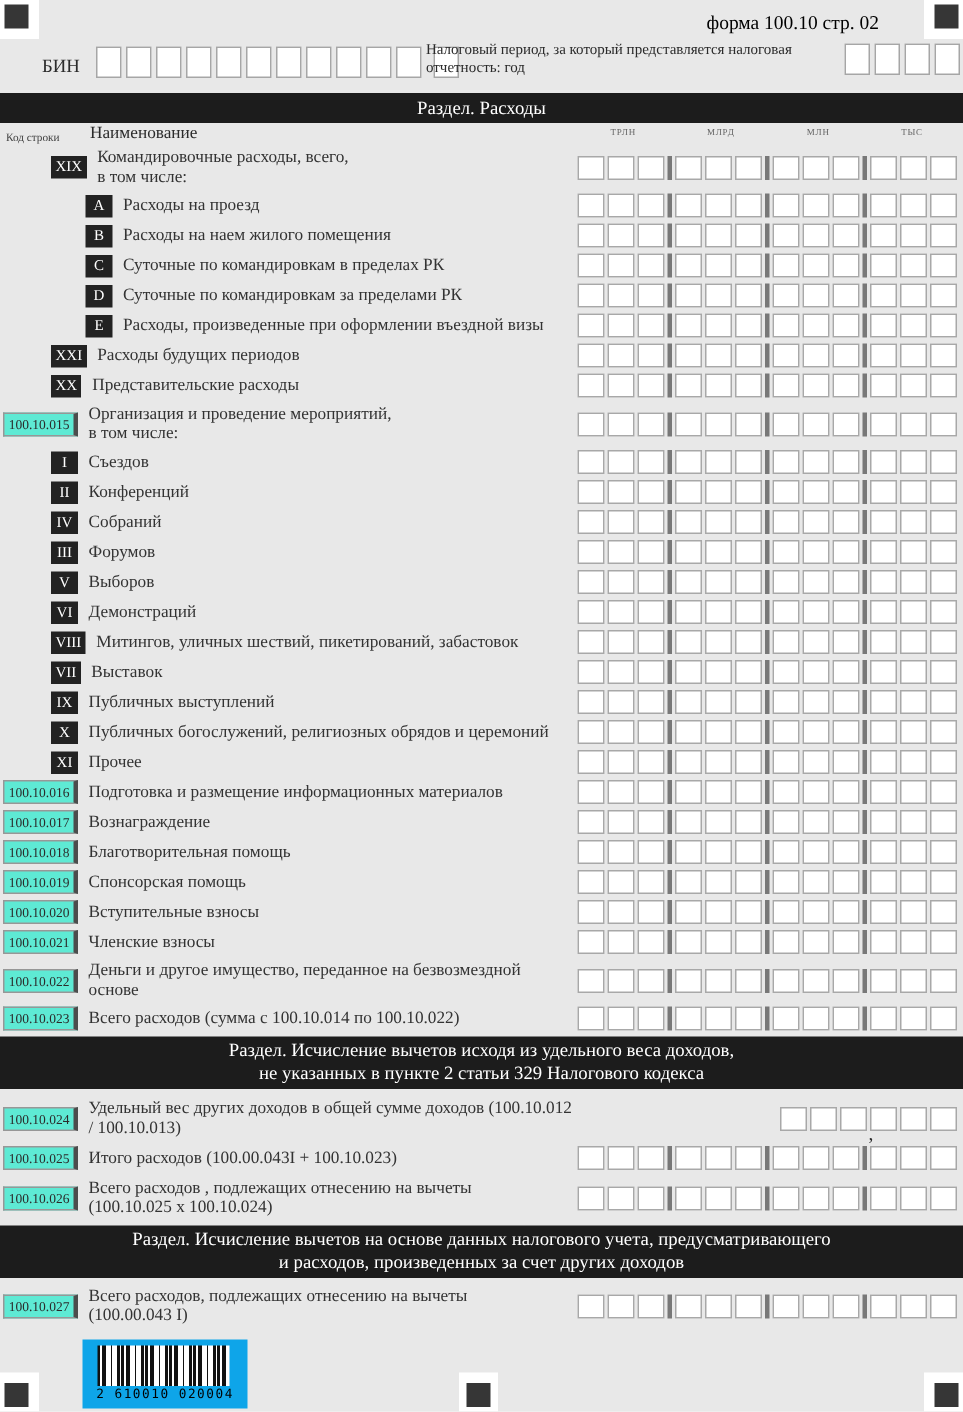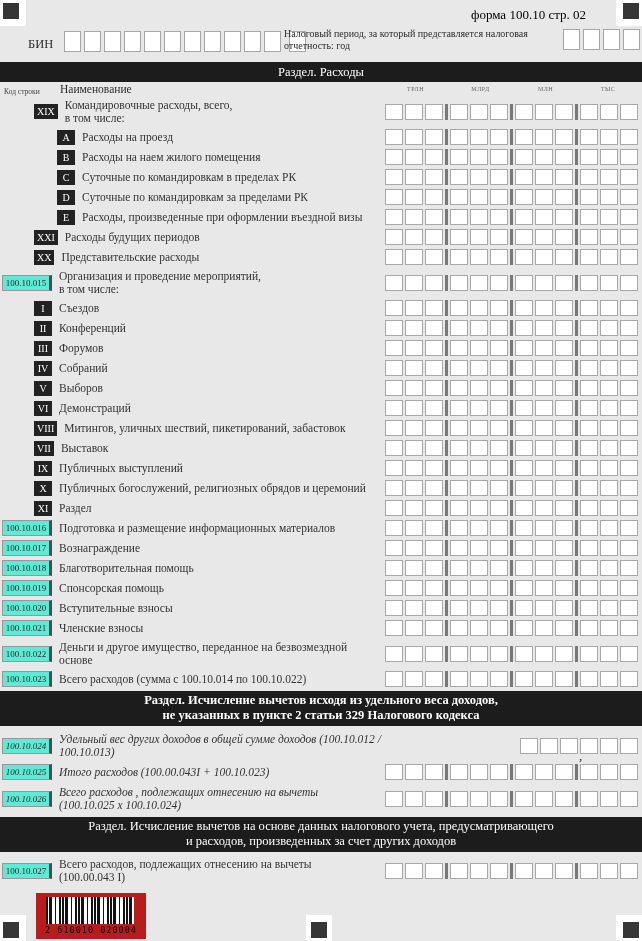--- a/index.html
+++ b/index.html
@@ -13,21 +13,21 @@
   .bin-row{position:absolute;top:31px;left:28px;display:flex;align-items:flex-end;}
   .bin-row .lab{font-size:12.5px;margin-right:8px;}
   .cells-inline{display:flex;}
   .cell-lg{width:17px;height:21px;background:#fff;border:1px solid #a6a6a6;margin-left:3px;box-sizing:border-box;}
   .period-label{position:absolute;top:28px;left:284px;width:272px;font-size:10px;line-height:1.2;}
   .period-cells{position:absolute;top:29px;left:560px;}
   
   .secbar{background:#1c1c1c;color:#fff;text-align:center;font-size:12.5px;}
   .secbar .tl{line-height:15px;}
   #bar1{height:20px;line-height:20px;}
-  #bar2{padding:2px 0 3px 0;font-weight:bold;}
+  #bar2{padding:2px 0 3px 0;}
   #bar3{padding:2px 0 3px 0;}
   
   .content{position:absolute;top:62px;left:0;right:0;}
   .colhead{position:relative;height:16px;}
   .colhead .code-h{position:absolute;left:4px;top:5px;font-size:7.5px;color:#444;}
   .colhead .name-h{position:absolute;left:60px;top:1px;font-size:11.5px;}
   .grp-labels{position:absolute;right:4px;top:4px;width:255px;display:flex;}
   .grp-labels span{font-size:6px;color:#666;text-align:center;letter-spacing:.5px;}
   .g1{width:65px;}.g2{width:65px;}.g3{width:65px;}.g4{width:60px;}
   
@@ -41,25 +41,25 @@
   .lvl1 .code{margin-left:34px;}
   .lvl2 .code{margin-left:57px;}
   .lbl{flex:1;font-size:11.5px;line-height:13px;padding-left:7px;padding-top:1px;color:#333;}
   .cells{display:flex;width:255px;flex-shrink:0;justify-content:flex-start;}
   .cells-right{justify-content:flex-end;}
   .cell{width:18px;height:16px;background:#fff;border:1px solid #a8a8a8;margin-left:2px;box-sizing:border-box;}
   .gsep{width:3px;height:16px;background:#787878;margin-left:2px;}
   .dcomma{position:relative;width:0;font-size:13px;}
   .dcomma{top:10px;left:1px;}
   #rows-s2 .frow{margin-bottom:5px;}
-  #rows-s2{margin-top:6px;font-style:italic;}
+  #rows-s2{margin-top:6px;}
   #rows-s3{margin-top:5px;}
   #bar2{margin-top:2px;}
   
-  .barcode{position:absolute;left:36px;top:893px;width:110px;height:46px;background:#b91c1c;}
+  .barcode{position:absolute;left:55px;top:893px;width:110px;height:46px;background:#0ea5e9;}
   .bars{position:absolute;left:10px;top:4px;width:88px;height:27px;
         background:repeating-linear-gradient(90deg,#111 0 2px,#fff 2px 3px,#111 3px 6px,#fff 6px 9px,#111 9px 10px,#fff 10px 13px,#111 13px 15px,#fff 15px 16px);}
   .bc-num{position:absolute;left:4px;top:32px;width:102px;text-align:center;
           font-family:"DejaVu Sans Mono",monospace;font-size:8.5px;color:#000;letter-spacing:1px;}
 </style>
 </head>
 <body>
 
 <div class="page">
 
@@ -369,20 +369,43 @@
             <div class="cell"></div>
             <div class="cell"></div>
             <div class="cell"></div>
             <div class="gsep"></div>
             <div class="cell"></div>
             <div class="cell"></div>
             <div class="cell"></div>
           </div>
         </div>
         <div class="frow lvl1">
+          <div class="code code-black">IV</div>
+          <div class="lbl">
+            <div>Собраний</div>
+          </div>
+          <div class="cells">
+            <div class="cell"></div>
+            <div class="cell"></div>
+            <div class="cell"></div>
+            <div class="gsep"></div>
+            <div class="cell"></div>
+            <div class="cell"></div>
+            <div class="cell"></div>
+            <div class="gsep"></div>
+            <div class="cell"></div>
+            <div class="cell"></div>
+            <div class="cell"></div>
+            <div class="gsep"></div>
+            <div class="cell"></div>
+            <div class="cell"></div>
+            <div class="cell"></div>
+          </div>
+        </div>
+        <div class="frow lvl1">
           <div class="code code-black">III</div>
           <div class="lbl">
             <div>Форумов</div>
           </div>
           <div class="cells">
             <div class="cell"></div>
             <div class="cell"></div>
             <div class="cell"></div>
             <div class="gsep"></div>
             <div class="cell"></div>
@@ -392,43 +415,20 @@
             <div class="cell"></div>
             <div class="cell"></div>
             <div class="cell"></div>
             <div class="gsep"></div>
             <div class="cell"></div>
             <div class="cell"></div>
             <div class="cell"></div>
           </div>
         </div>
         <div class="frow lvl1">
-          <div class="code code-black">IV</div>
-          <div class="lbl">
-            <div>Собраний</div>
-          </div>
-          <div class="cells">
-            <div class="cell"></div>
-            <div class="cell"></div>
-            <div class="cell"></div>
-            <div class="gsep"></div>
-            <div class="cell"></div>
-            <div class="cell"></div>
-            <div class="cell"></div>
-            <div class="gsep"></div>
-            <div class="cell"></div>
-            <div class="cell"></div>
-            <div class="cell"></div>
-            <div class="gsep"></div>
-            <div class="cell"></div>
-            <div class="cell"></div>
-            <div class="cell"></div>
-          </div>
-        </div>
-        <div class="frow lvl1">
           <div class="code code-black">V</div>
           <div class="lbl">
             <div>Выборов</div>
           </div>
           <div class="cells">
             <div class="cell"></div>
             <div class="cell"></div>
             <div class="cell"></div>
             <div class="gsep"></div>
             <div class="cell"></div>
@@ -555,21 +555,21 @@
             <div class="cell"></div>
             <div class="gsep"></div>
             <div class="cell"></div>
             <div class="cell"></div>
             <div class="cell"></div>
           </div>
         </div>
         <div class="frow lvl1">
           <div class="code code-black">XI</div>
           <div class="lbl">
-            <div>Раздел</div>
+            <div>Прочее</div>
           </div>
           <div class="cells">
             <div class="cell"></div>
             <div class="cell"></div>
             <div class="cell"></div>
             <div class="gsep"></div>
             <div class="cell"></div>
             <div class="cell"></div>
             <div class="cell"></div>
             <div class="gsep"></div>

